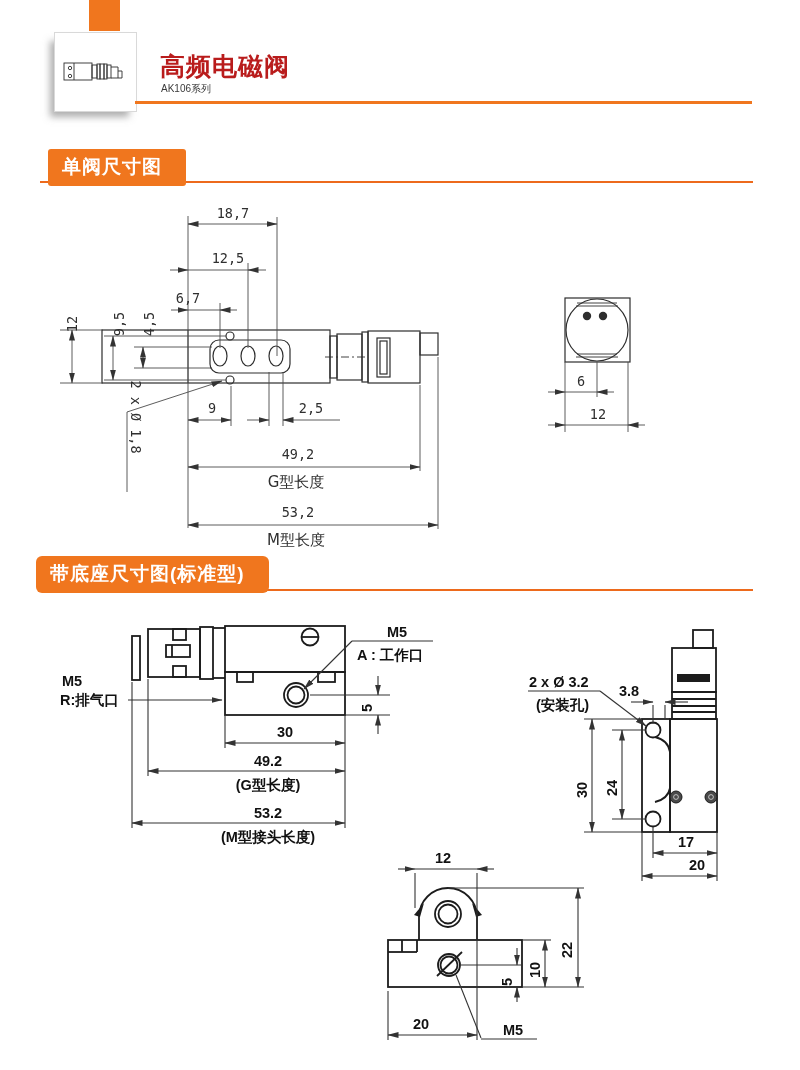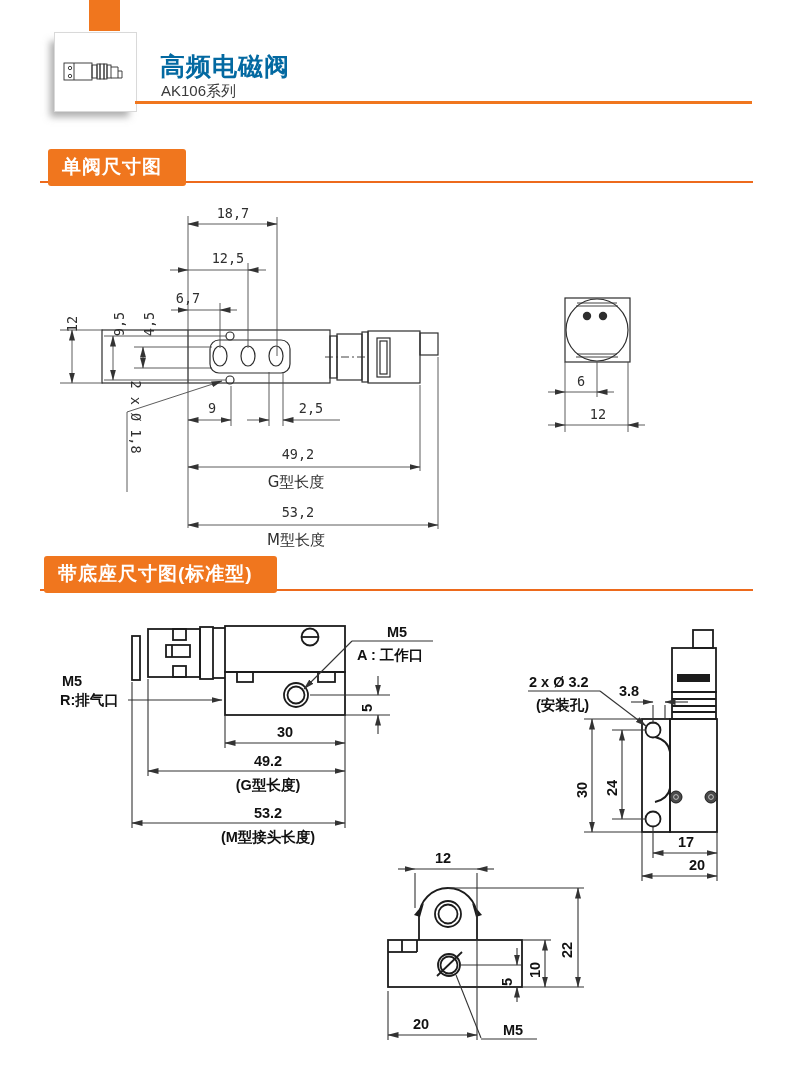--- a/index.html
+++ b/index.html
@@ -2,27 +2,27 @@
 <html><head>
 <meta charset="utf-8">
 <style>
   html,body{margin:0;padding:0;background:#fff;}
   #page{position:relative;width:800px;height:1070px;background:#fff;overflow:hidden;
         font-family:"Liberation Sans",sans-serif;}
   .accent-tab{position:absolute;left:89px;top:0;width:31px;height:31px;background:#F0761E;}
   .logo-card{position:absolute;left:54px;top:32px;width:81px;height:78px;background:#fff;
              border:1px solid #d9d9d9;box-shadow:-6px 7px 7px -2px rgba(110,110,110,.55);
              display:flex;align-items:center;justify-content:center;}
-  .page-title{position:absolute;left:160px;top:50px;font-size:25px;font-weight:bold;color:#0369a1;letter-spacing:1px;}
-  .page-series{position:absolute;left:161px;top:82px;font-size:15px;color:#3a3a3a;}
+  .page-title{position:absolute;left:160px;top:50px;font-size:25px;font-weight:bold;color:#b91c1c;letter-spacing:1px;}
+  .page-series{position:absolute;left:161px;top:82px;font-size:10px;color:#3a3a3a;}
   .header-rule{position:absolute;left:135px;top:101px;width:617px;height:3px;background:#F0761E;}
   .sec-badge{position:absolute;background:#F0761E;color:#fff;font-size:19px;font-weight:bold;
              padding:5px 24px 6px 14px;border-radius:3px;letter-spacing:1px;z-index:2;}
   #badge1{left:48px;top:149px;}
-  #badge2{left:44px;top:556px;}
+  #badge2{left:36px;top:556px;border-radius:6px;}
   .sec-rule{position:absolute;left:40px;width:713px;height:2px;background:#ED6A1C;}
   #rule1{top:181px;}
   #rule2{top:589px;}
   svg{position:absolute;left:0;top:0;}
   .o1{stroke:#2e2e2e;stroke-width:1.2;fill:none;}
   .o1t{stroke:#2e2e2e;stroke-width:0.9;fill:none;}
   .d1{stroke:#4a4a4a;stroke-width:0.9;fill:none;}
   .o2{stroke:#1c1c1c;stroke-width:1.8;fill:none;}
   .d2{stroke:#333;stroke-width:1.1;fill:none;}
   text{fill:#2f2f2f;}

